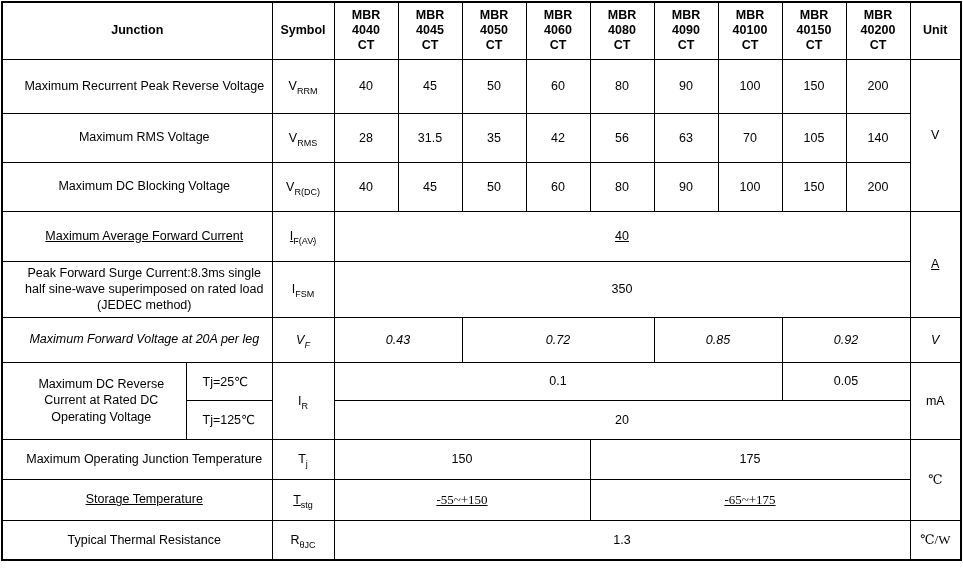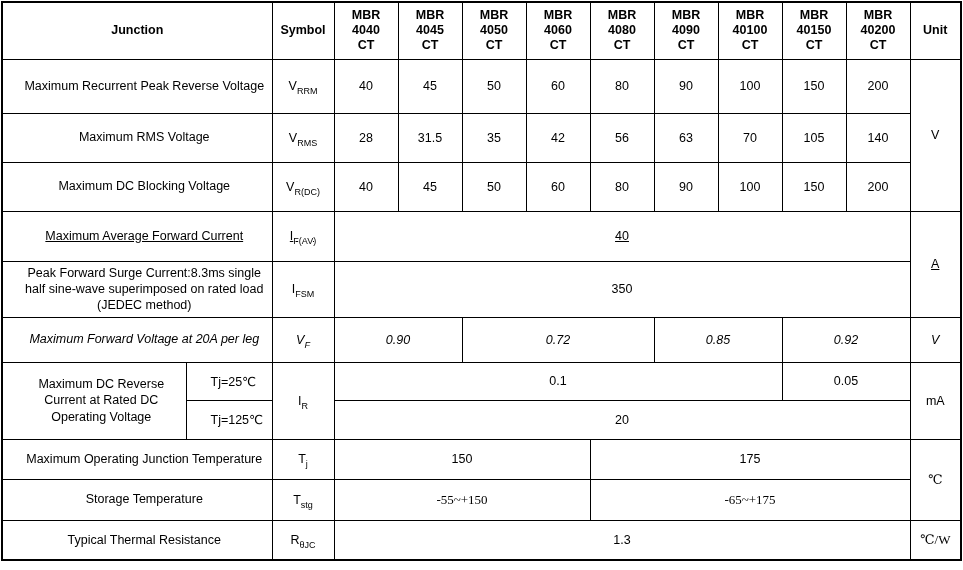--- a/index.html
+++ b/index.html
@@ -35,42 +35,42 @@
     white-space: pre-line;
     line-height: 1.2;
   }
   .spec td.param {
     text-align: center;
     padding: 2px 6px 2px 20px;
     line-height: 1.3;
   }
   .spec td.cond {
     text-align: left;
-    padding-left: 24px;
+    padding-left: 16px;
   }
   .spec td.serif {
     font-family: "Liberation Serif", "DejaVu Serif", serif;
     font-size: 13px;
   }
   .spec sub {
     font-size: 9px;
     line-height: 0;
   }
   
   thead tr            { height: 57px; }
   tbody tr:nth-child(1)  { height: 54px; }
   tbody tr:nth-child(2)  { height: 49px; }
   tbody tr:nth-child(3)  { height: 49px; }
   tbody tr:nth-child(4)  { height: 50px; text-decoration: underline; }
   tbody tr:nth-child(5)  { height: 56px; }
   tbody tr:nth-child(6)  { height: 45px; font-style: italic; }
   tbody tr:nth-child(7)  { height: 38px; }
   tbody tr:nth-child(8)  { height: 39px; }
   tbody tr:nth-child(9)  { height: 40px; }
-  tbody tr:nth-child(10) { height: 41px; }
+  tbody tr:nth-child(10) { height: 41px; text-decoration: underline; }
   tbody tr:nth-child(11) { height: 40px; }
 </style>
 </head>
 <body>
 
 <div class="page">
   <table class="spec">
     <colgroup>
       <col style="width:184px">
       <col style="width:86px">
@@ -168,21 +168,21 @@
           <td rowspan="2">A</td>
         </tr>
         <tr>
           <td colspan="2" class="param">Peak Forward Surge Current:8.3ms single half sine-wave superimposed on rated load (JEDEC method)</td>
           <td><span>I</span><sub>FSM</sub></td>
           <td colspan="9">350</td>
         </tr>
         <tr>
           <td colspan="2" class="param">Maximum Forward Voltage at 20A per leg</td>
           <td><span>V</span><sub>F</sub></td>
-          <td colspan="2">0.90</td>
+          <td colspan="2">0.43</td>
           <td colspan="3">0.72</td>
           <td colspan="2">0.85</td>
           <td colspan="2">0.92</td>
           <td>V</td>
         </tr>
         <tr>
           <td rowspan="2" class="param">Maximum DC Reverse Current at Rated DC Operating Voltage</td>
           <td class="cond">Tj=25℃</td>
           <td rowspan="2"><span>I</span><sub>R</sub></td>
           <td colspan="7">0.1</td>

